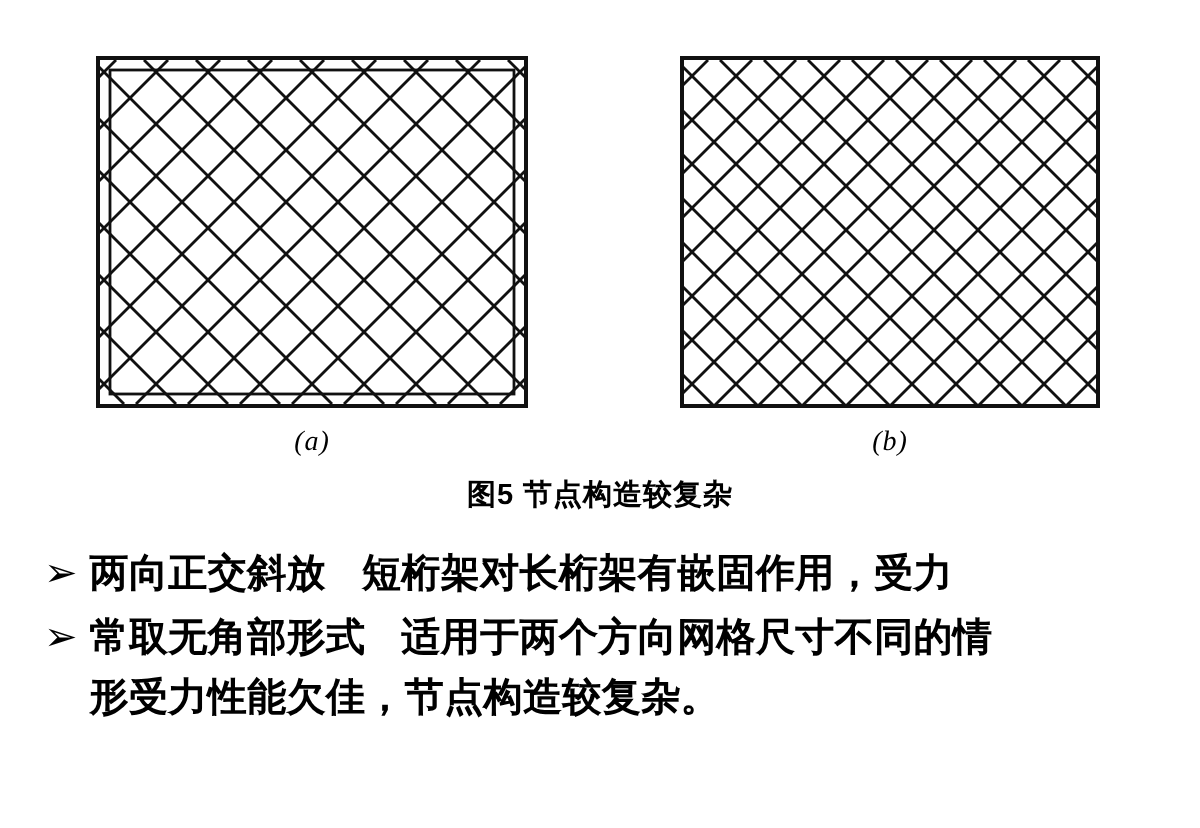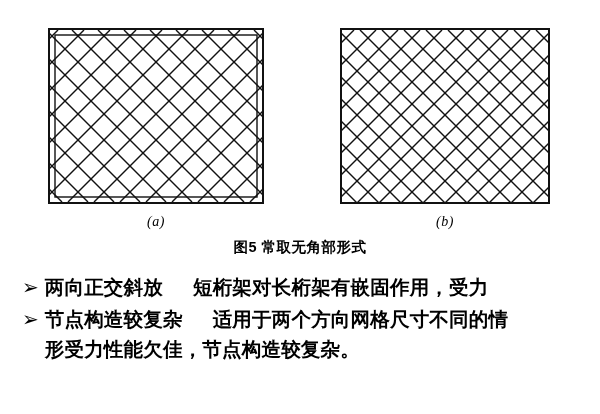--- a/index.html
+++ b/index.html
@@ -80,21 +80,21 @@
   }
   .bullet-body {
     flex: 1 1 auto;
     font-family: "Liberation Sans", sans-serif;
     font-weight: bold;
     font-size: 19.5px;
     line-height: 30px;
     letter-spacing: 0.2px;
   }
   .lead-term {
-    margin-right: 30px;
+    margin-right: 18px;
   }
   .para-line {
     display: block;
   }
   .indent-line {
     display: block;
   }
 </style>
 </head>
 <body>
@@ -187,38 +187,38 @@
             <line x1="34" y1="0" x2="-152" y2="186"></line>
             <line x1="12" y1="0" x2="-174" y2="186"></line>
           </g>
         </svg>
       </div>
       <div class="fig-caption">(b)</div>
     </div>
 
   </div>
 
-  <div class="fig-title">图5 常取无角部形式</div>
+  <div class="fig-title">图5 节点构造较复杂</div>
 
   <div class="body-text">
 
     <div class="bullet-row">
       <span class="bullet-marker">➢</span>
       <span class="bullet-body">
         <span class="para-line">
           <span class="lead-term">两向正交斜放</span><span>短桁架对长桁架有嵌固作用，受力</span>
         </span>
       </span>
     </div>
 
     <div class="bullet-row">
       <span class="bullet-marker">➢</span>
       <span class="bullet-body">
         <span class="para-line">
-          <span class="lead-term">节点构造较复杂</span><span>适用于两个方向网格尺寸不同的情</span>
+          <span class="lead-term">常取无角部形式</span><span>适用于两个方向网格尺寸不同的情</span>
         </span>
         <span class="indent-line">形受力性能欠佳，节点构造较复杂。</span>
       </span>
     </div>
 
   </div>
 
 </div>
 
 </body></html>

